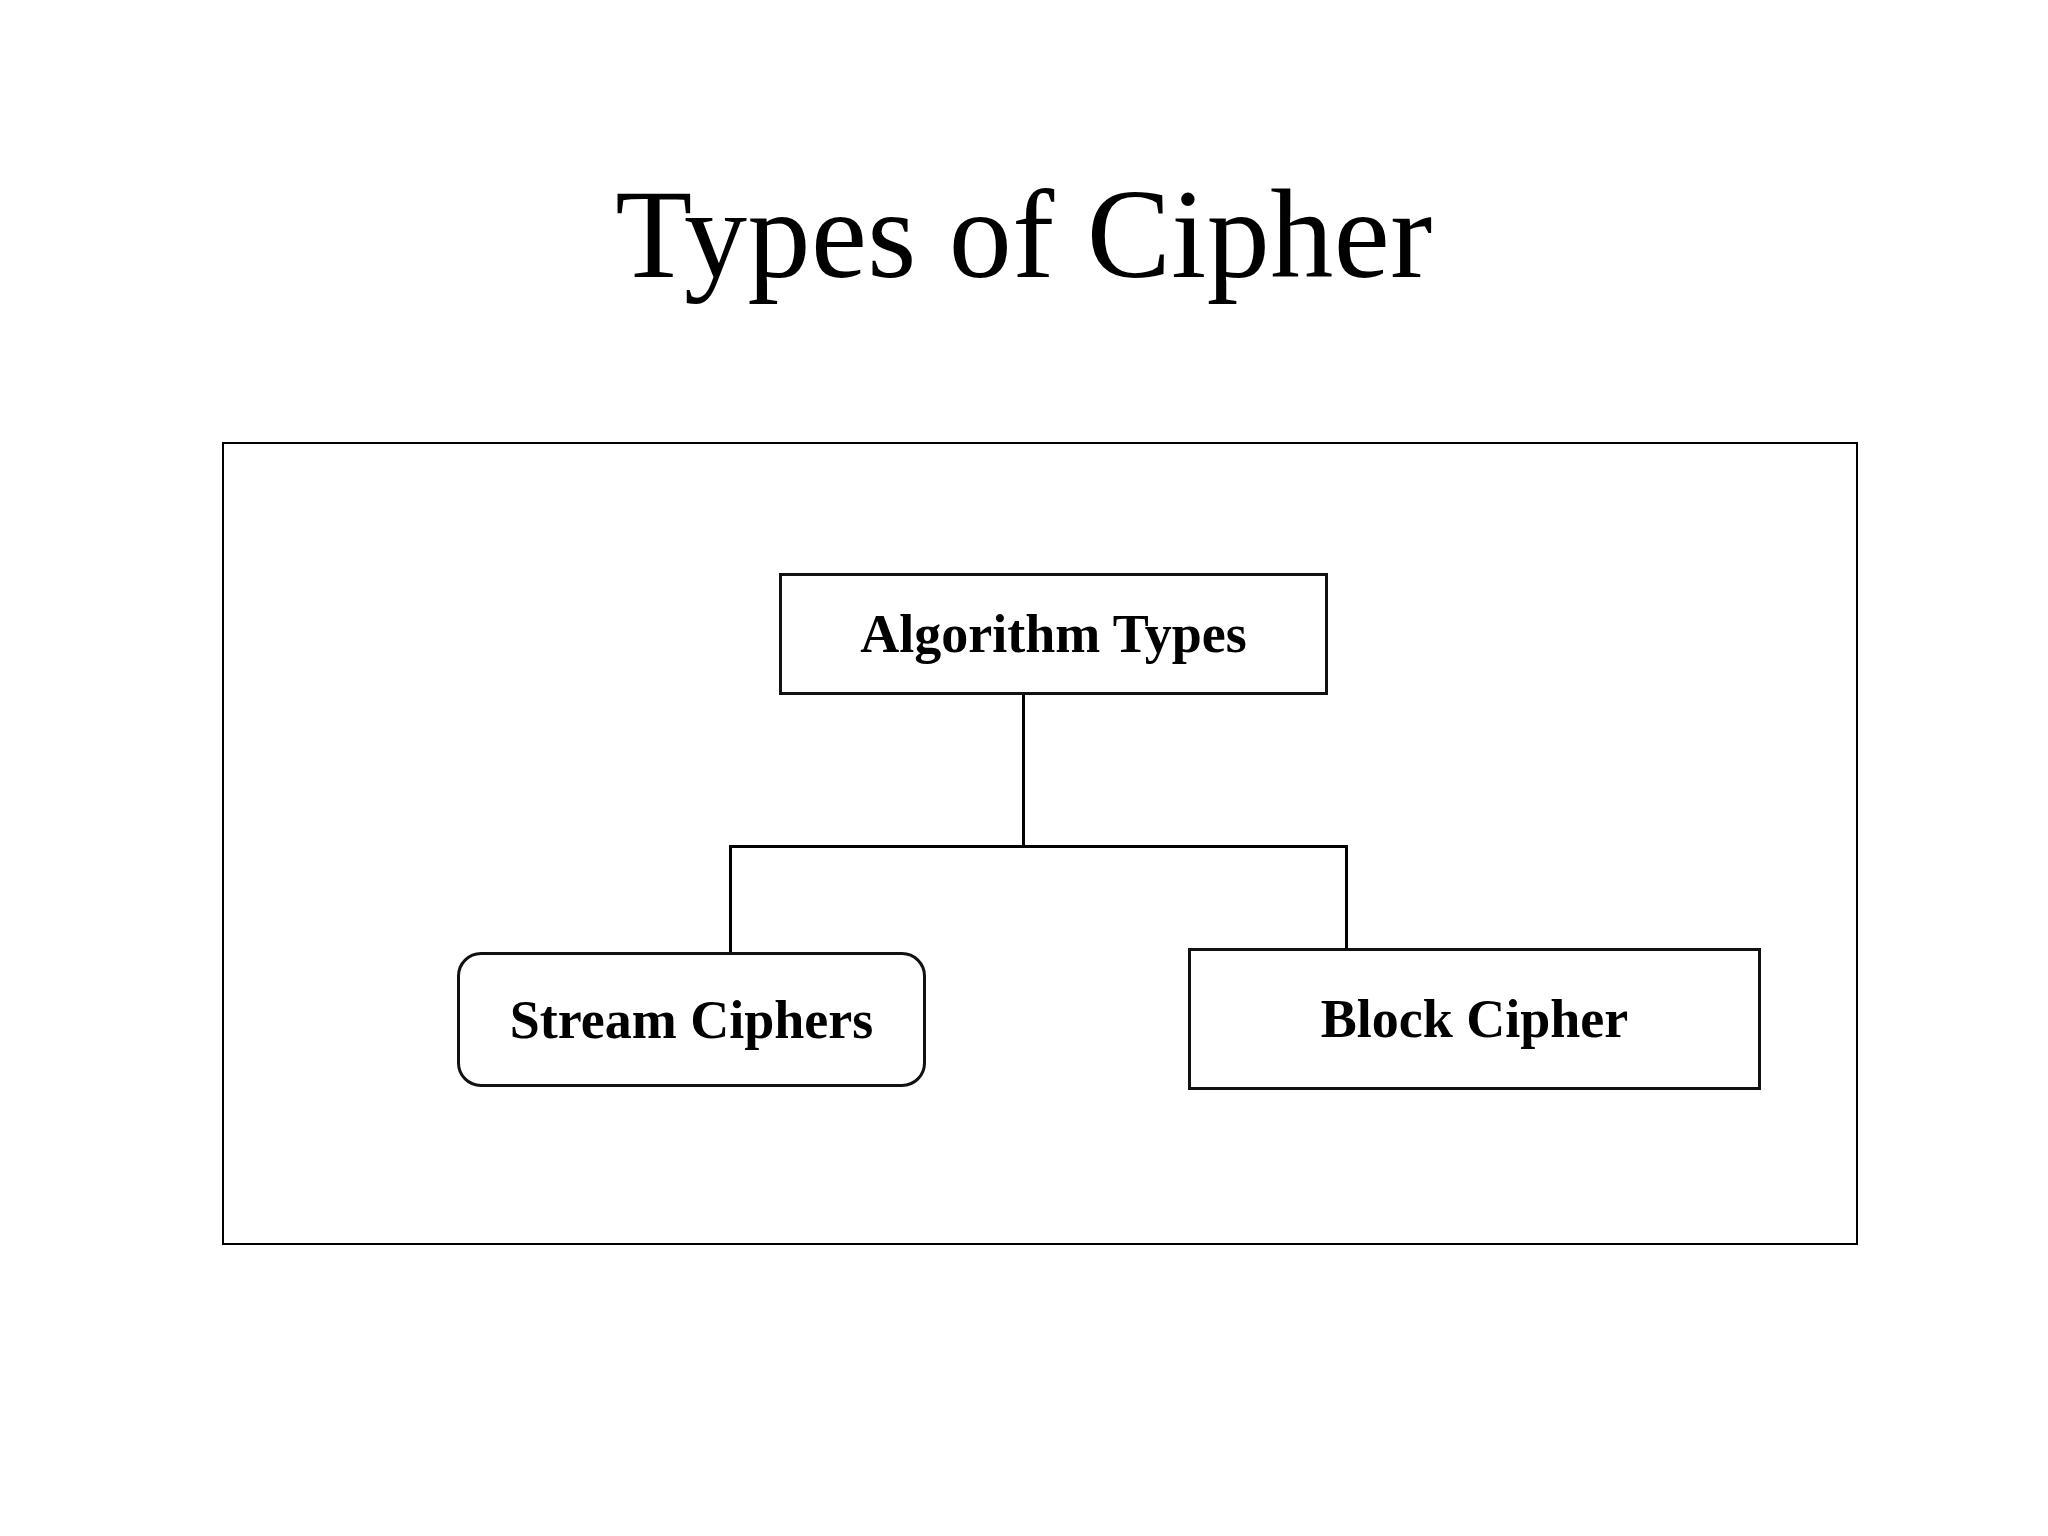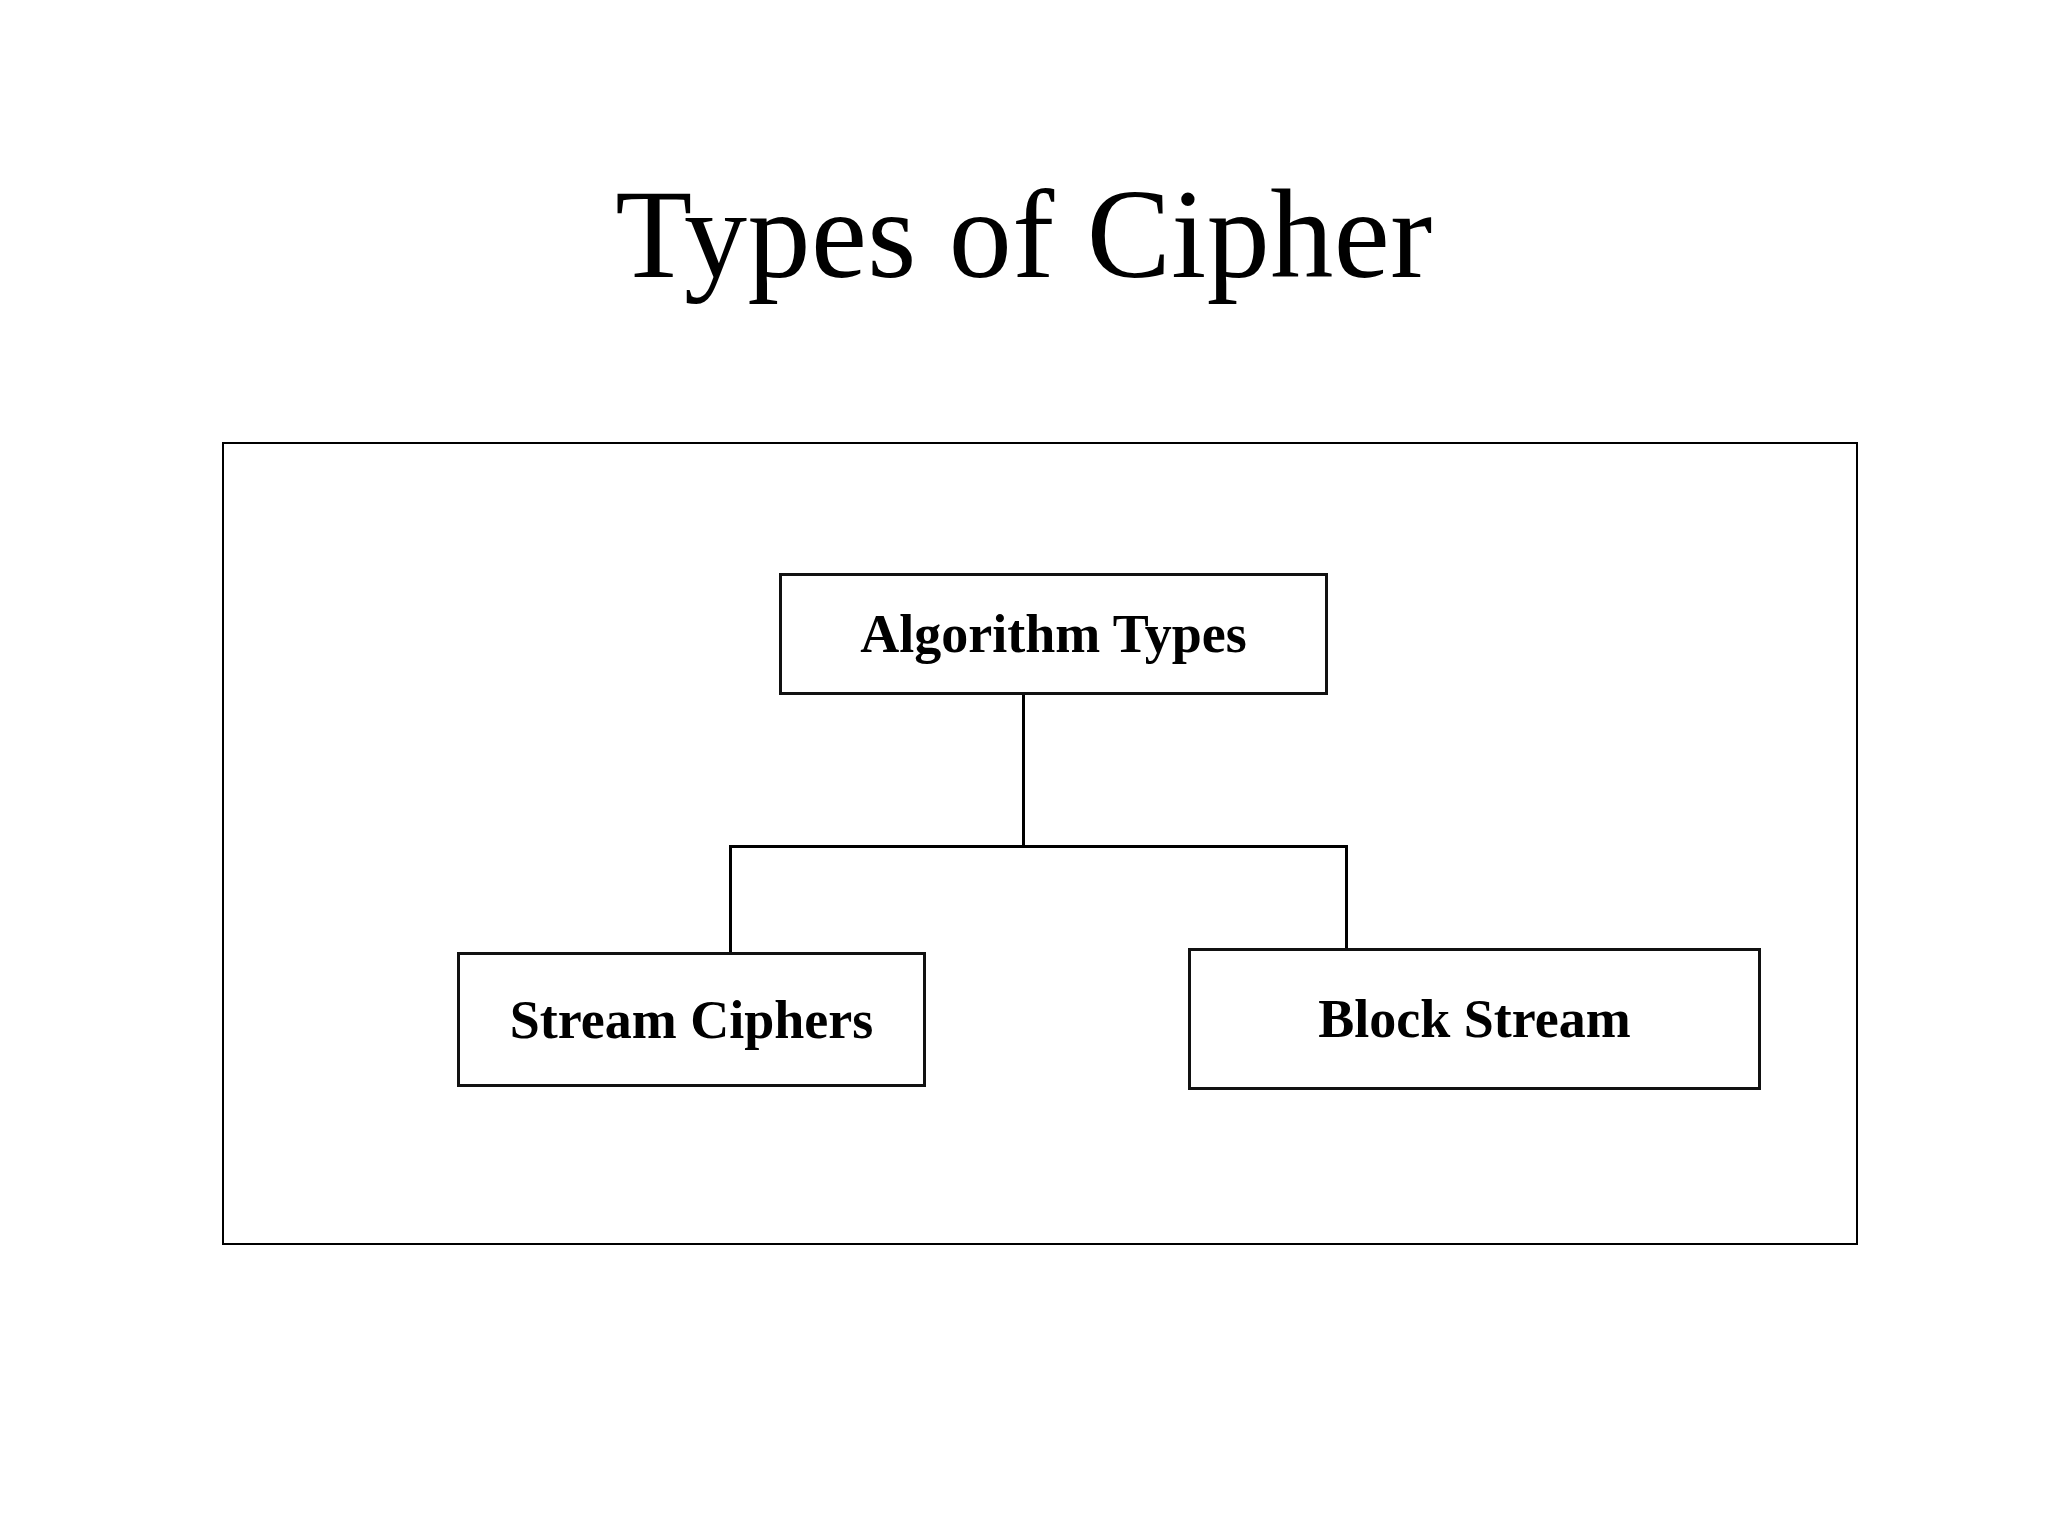--- a/index.html
+++ b/index.html
@@ -73,20 +73,21 @@
     height: 122px;
     font-size: 54px;
   }
 
   .node-stream {
     left: 421px;
     top: 952px;
     width: 469px;
     height: 135px;
     font-size: 54px;
+    border-radius: 24px;
   }
 
   .node-block {
     left: 1152px;
     top: 948px;
     width: 573px;
     height: 142px;
     font-size: 54px;
   }
 
@@ -145,16 +146,16 @@
 
   <div class="node-box node-root">
     <span>Algorithm Types</span>
   </div>
 
   <div class="node-box node-stream">
     <span>Stream Ciphers</span>
   </div>
 
   <div class="node-box node-block">
-    <span>Block Stream</span>
+    <span>Block Cipher</span>
   </div>
 
 </div>
 
 </body></html>

